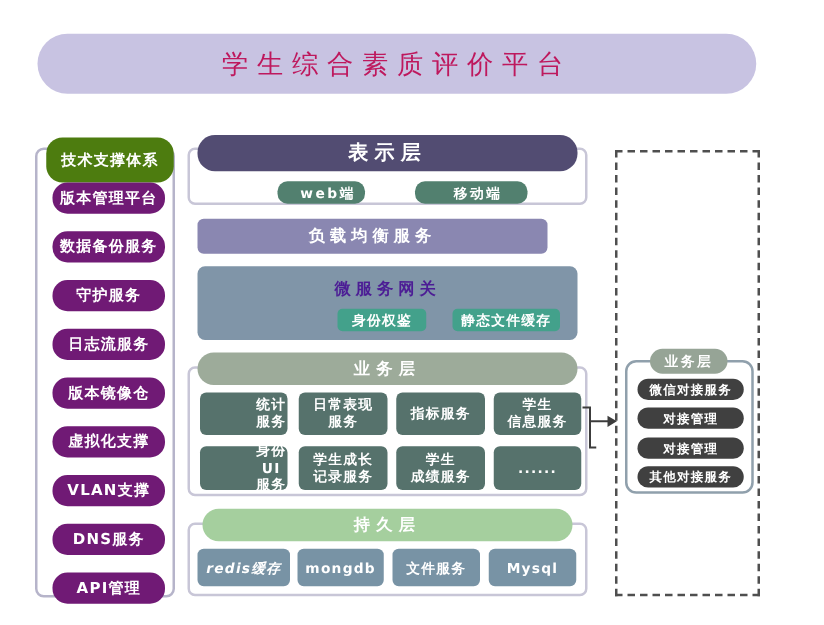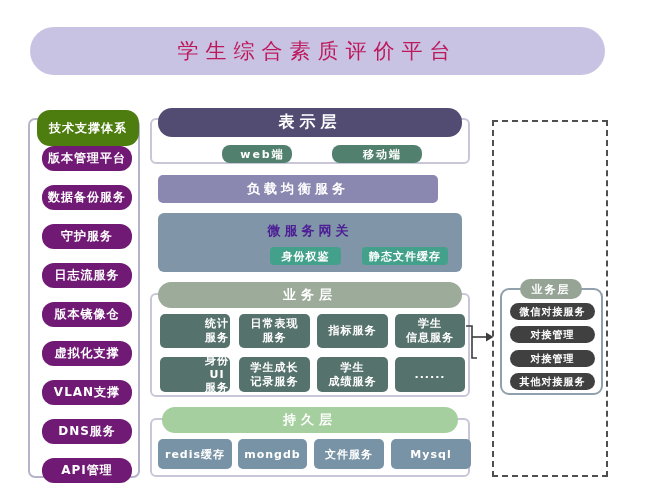--- a/index.html
+++ b/index.html
@@ -47,24 +47,24 @@
   .biz-r2{top:357px;height:35px;}
   .biz-c1{left:160px;width:70px;padding-left:44px;}
   .biz-c2{left:239px;width:71px;}
   .biz-c3{left:317px;width:71px;}
   .biz-c4{left:395px;width:70px;}
   .per-box{left:150px;top:418px;width:320px;height:59px;}
   .per-pill{position:absolute;left:162px;top:407px;width:296px;height:26px;background:#a5cf9e;
     border-radius:13px;font-size:13px;font-weight:bold;letter-spacing:5px;text-align:right;}
   .store-cell{position:absolute;top:439px;height:30px;background:#7893a5;border-radius:5px;
     font-size:11px;font-weight:bold;letter-spacing:1px;}
-  .st-1{left:158px;width:74px;}
+  .st-1{left:158px;width:74px;font-style:italic;}
   .st-2{left:238px;width:69px;}
   .st-3{left:314px;width:70px;}
-  .st-4{left:391px;width:80px;}
+  .st-4{left:391px;width:70px;}
   
   .dashed-box{position:absolute;left:492px;top:120px;width:116px;height:357px;
     border:2px dashed #4f4f4f;box-sizing:border-box;background:transparent;}
   .int-box{position:absolute;left:500px;top:288px;width:103px;height:107px;background:#fff;
     border:2px solid #90a0ac;border-radius:9px;box-sizing:border-box;}
   .int-pill{position:absolute;left:520px;top:279px;width:62px;height:20px;background:#96a496;
     border-radius:10px;font-size:11px;font-weight:bold;letter-spacing:2px;}
   .int-item{position:absolute;left:510px;width:85px;height:17px;background:#404040;
     border-radius:9px;font-size:10px;font-weight:bold;letter-spacing:1px;}
   .int-i1{top:303px;}

